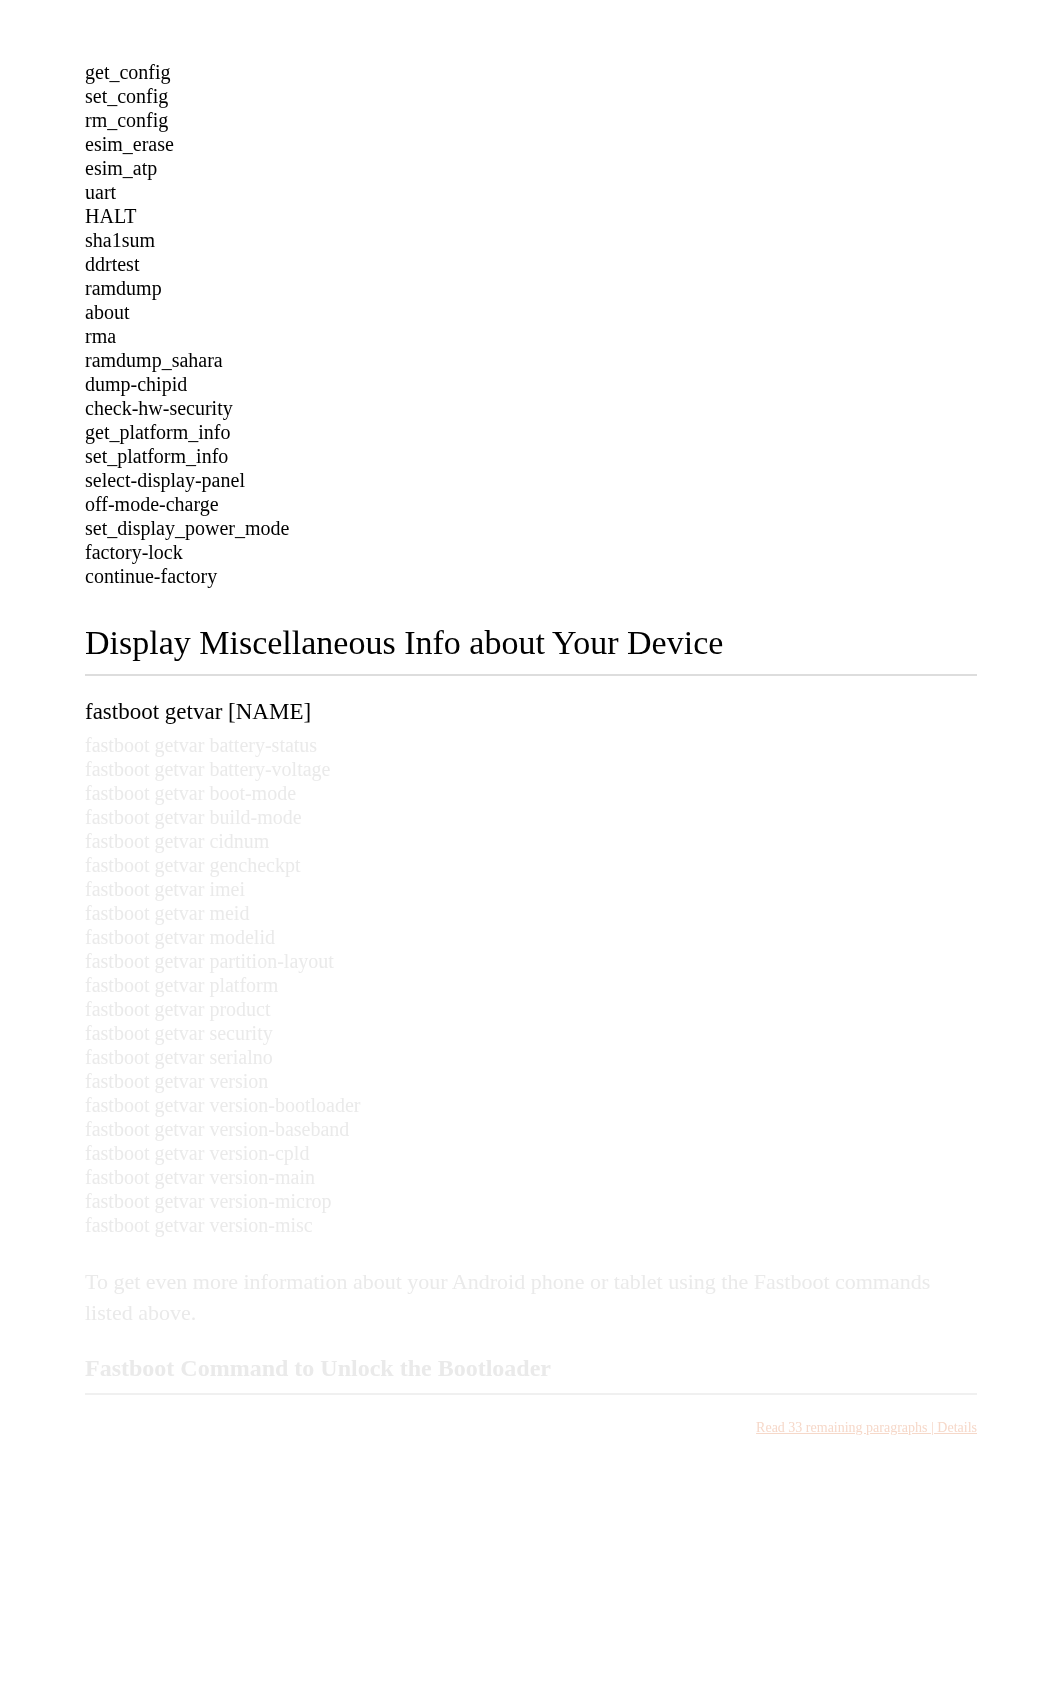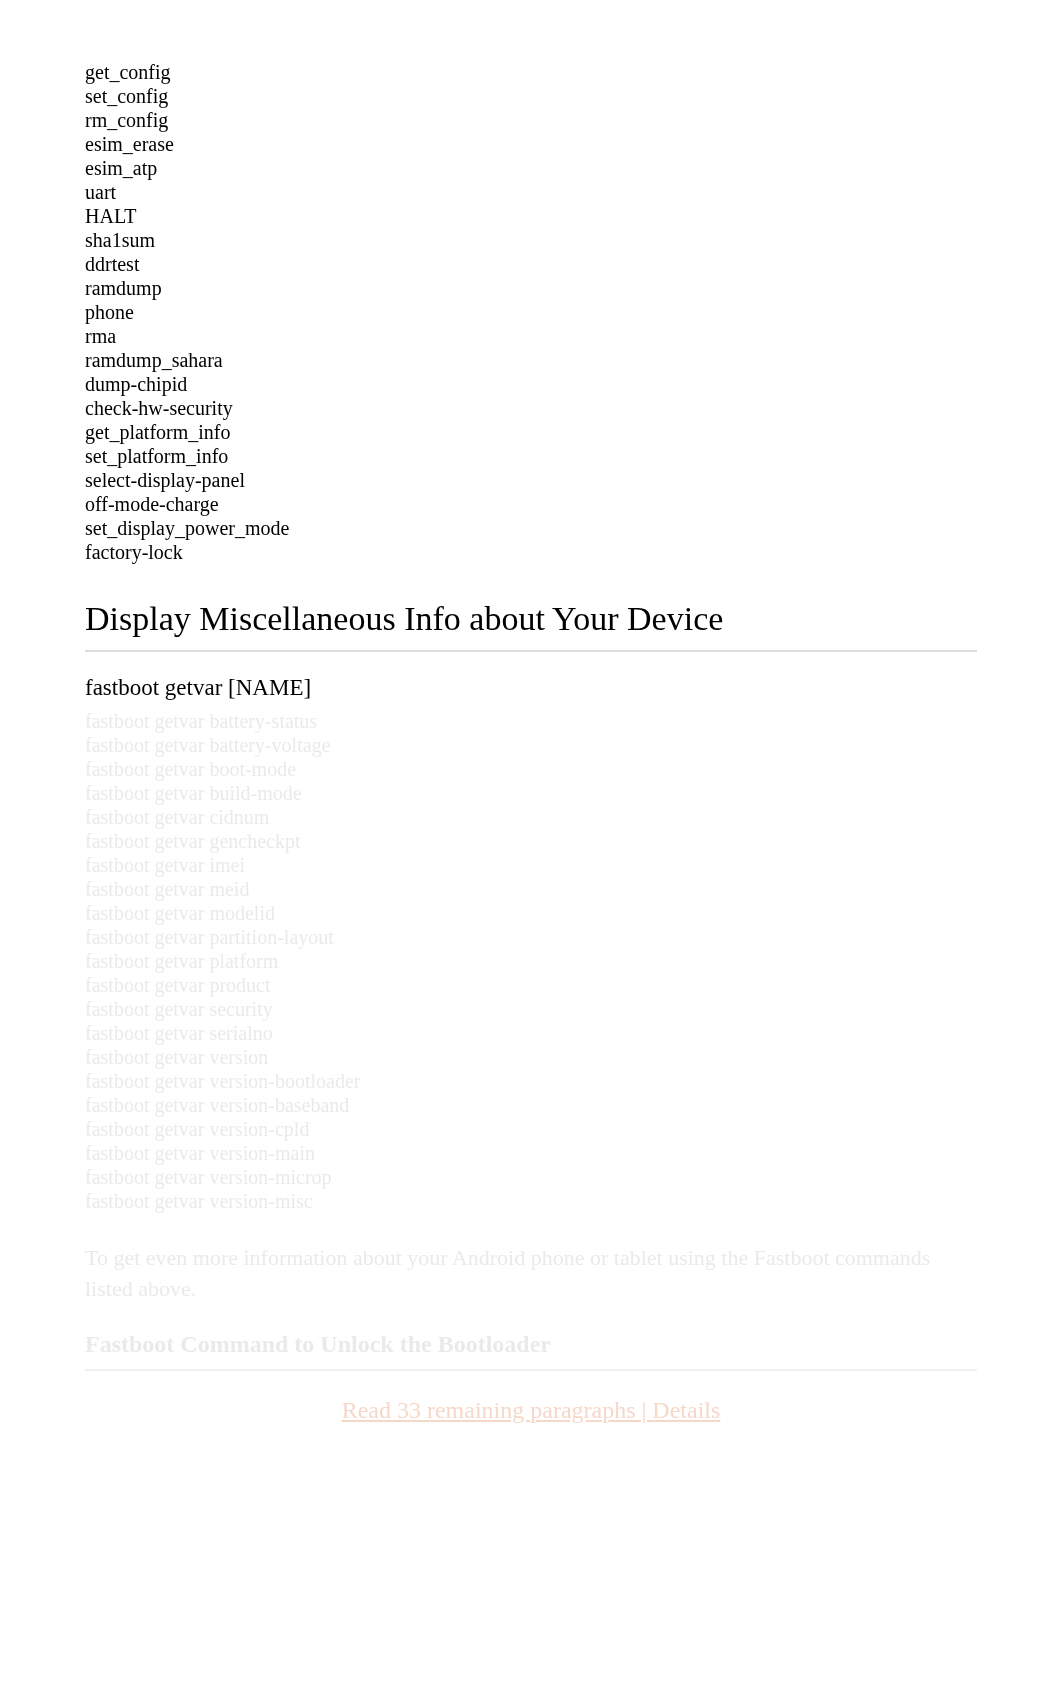--- a/index.html
+++ b/index.html
@@ -62,22 +62,22 @@
       color: #eaeaea;
       margin-bottom: 10px;
     }
     .faded-divider {
       border: none;
       border-top: 2px solid #f0f0f0;
       margin-bottom: 25px;
     }
     .faded-link {
       display: block;
-      text-align: center;
-      font-size: 24px;
+      text-align: right;
+      font-size: 14px;
       text-decoration: underline;
       color: #f6d8c9;
       margin-top: 10px;
     }
     .bottom-space {
       height: 300px;
     }
   </style>
 </head>
 <body>
@@ -86,31 +86,32 @@
     <span class="command-item">get_config</span>
     <span class="command-item">set_config</span>
     <span class="command-item">rm_config</span>
     <span class="command-item">esim_erase</span>
     <span class="command-item">esim_atp</span>
     <span class="command-item">uart</span>
     <span class="command-item">HALT</span>
     <span class="command-item">sha1sum</span>
     <span class="command-item">ddrtest</span>
     <span class="command-item">ramdump</span>
-    <span class="command-item">phone</span>
+    <span class="command-item">about</span>
     <span class="command-item">rma</span>
     <span class="command-item">ramdump_sahara</span>
     <span class="command-item">dump-chipid</span>
     <span class="command-item">check-hw-security</span>
     <span class="command-item">get_platform_info</span>
     <span class="command-item">set_platform_info</span>
     <span class="command-item">select-display-panel</span>
     <span class="command-item">off-mode-charge</span>
     <span class="command-item">set_display_power_mode</span>
     <span class="command-item">factory-lock</span>
+    <span class="command-item">continue-factory</span>
   </div>
 
 <h2 class="section-title">Display Miscellaneous Info about Your Device</h2>
 <hr class="section-divider">
 
 <div class="code-header">fastboot getvar [NAME]</div>
 
 <div class="getvar-list" id="getvar-list">
     <span class="getvar-item">fastboot getvar battery-status</span>
     <span class="getvar-item">fastboot getvar battery-voltage</span>

